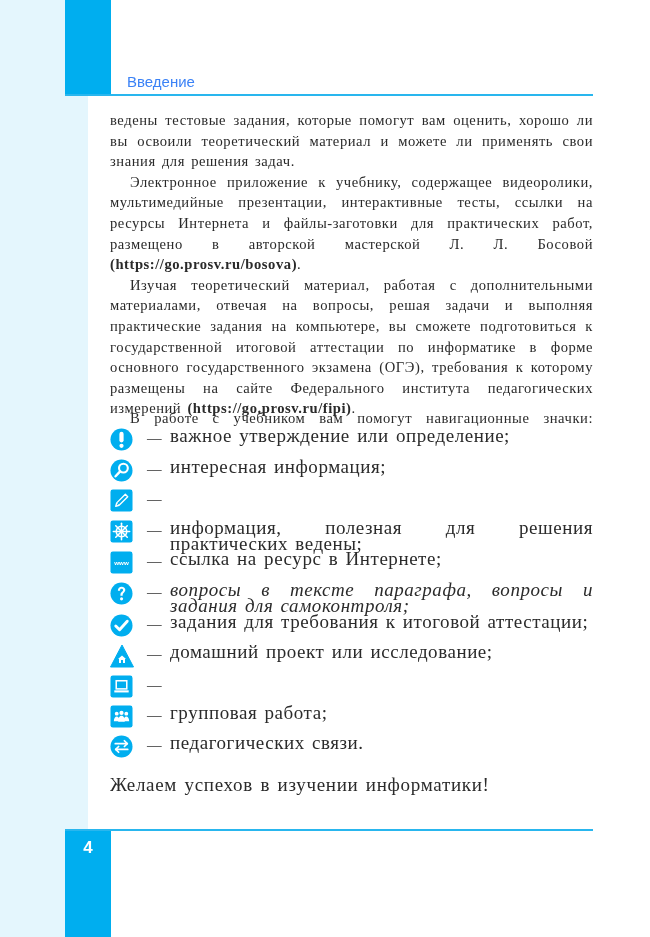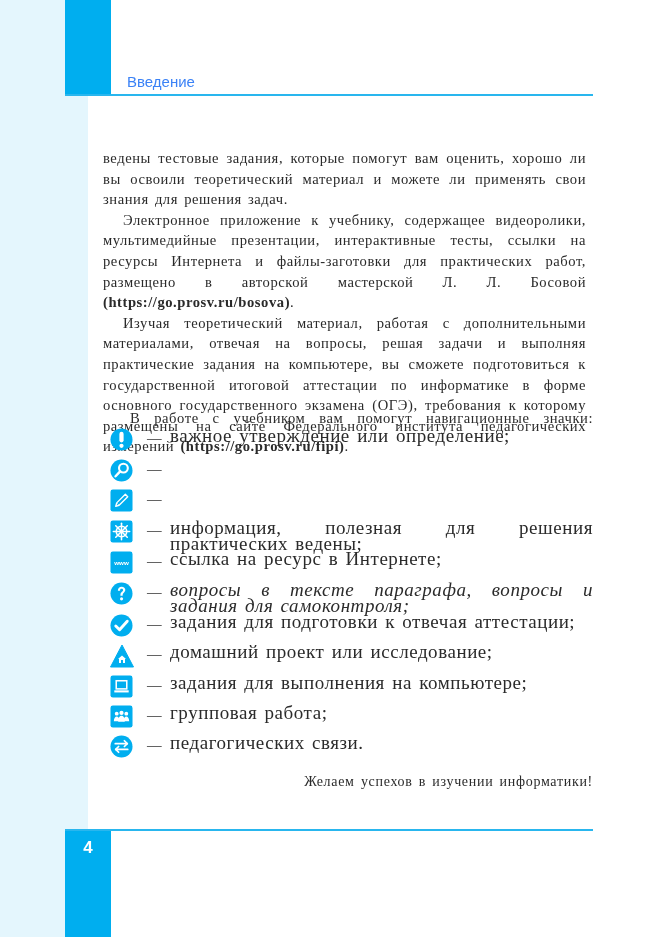--- a/index.html
+++ b/index.html
@@ -18,25 +18,24 @@
     font-size:15px; color:#3b82f6; white-space:nowrap;
   }
   .bottom-line { position:absolute; left:65px; top:829px; width:528px; height:2px; background:#29b6ee; }
   .bottom-bar { position:absolute; left:65px; top:829px; width:46px; height:108px; background:#00aeef; }
   .page-num {
     position:absolute; left:65px; top:838px; width:46px; text-align:center;
     font-family:"Liberation Sans", "DejaVu Sans", sans-serif;
     font-weight:bold; font-size:17px; color:#ffffff;
   }
   .body-text {
-    position:absolute; left:103px; top:110px; width:483px;
+    position:absolute; left:110px; top:110px; width:483px;
     font-family:"Liberation Serif", "DejaVu Serif", serif;
     font-size:14.6px; line-height:20.6px; letter-spacing:0.55px; word-spacing:2px;
     color:#2a2a2a;
-    margin-top:38px;
   }
   .para { margin:0; text-align:justify; text-align-last:left; }
   .para.indent { text-indent:20px; }
   .para b { font-weight:bold; }
   .nav-intro {
     position:absolute; left:110px; top:410px; width:483px;
     font-family:"Liberation Serif", "DejaVu Serif", serif;
     font-size:14.6px; letter-spacing:0.55px; word-spacing:2px; text-indent:20px;
     text-align:justify; text-align-last:justify;
   }
@@ -45,23 +44,23 @@
   .legend-icon { position:absolute; left:0; top:0; width:23px; height:23px; }
   .legend-dash { position:absolute; left:37px; top:0; font-size:14.6px; line-height:20px; font-family:"Liberation Serif", serif; }
   .legend-text {
     position:absolute; left:60px; top:0; width:423px;
     font-family:"Liberation Serif", "DejaVu Serif", serif;
     font-size:19px; line-height:16px; letter-spacing:0.55px; word-spacing:2px;
     text-align:justify;
   }
   .legend-text.wrap { text-align-last:left;font-style:italic; }
   .closing {
-    position:absolute; left:110px; top:774px; width:483px; text-align:right;
-    font-family:"Liberation Serif", "DejaVu Serif", serif;
-    font-size:14px; letter-spacing:0.7px; word-spacing:2px;
+    position:absolute; left:110px; top:774px; width:483px; text-align:left;
+    font-family:"Liberation Serif", "DejaVu Serif", serif;
+    font-size:19px; letter-spacing:0.7px; word-spacing:2px;
   }
 </style>
 </head>
 <body>
 
 <div class="side-strip"></div>
 <div class="top-bar"></div>
 <div class="top-line"></div>
 <div class="header-title">Введение</div>
 
@@ -85,20 +84,21 @@
     <span class="legend-text">важное утверждение или определение;</span>
   </div>
 
   <div class="legend-item" style="top:31px;">
     <svg class="legend-icon" viewBox="0 0 24 24">
       <circle cx="12" cy="12" r="11.5" fill="#00aeef"></circle>
       <circle cx="14" cy="9.5" r="4.6" fill="none" stroke="#fff" stroke-width="2.2"></circle>
       <line x1="10.6" y1="13" x2="5.8" y2="18" stroke="#fff" stroke-width="2.6" stroke-linecap="round"></line>
     </svg>
     <span class="legend-dash">—</span>
+    <span class="legend-text">интересная информация;</span>
   </div>
 
   <div class="legend-item" style="top:61px;">
     <svg class="legend-icon" viewBox="0 0 24 24">
       <rect x="0.5" y="0.5" width="23" height="23" rx="2.5" fill="#00aeef"></rect>
       <path d="M6 18 L7 14.5 L16 5.5 L18.5 8 L9.5 17 Z" fill="none" stroke="#fff" stroke-width="1.4" stroke-linejoin="round"></path>
       <line x1="7.5" y1="15" x2="9" y2="16.5" stroke="#fff" stroke-width="1"></line>
     </svg>
     <span class="legend-dash">—</span>
   </div>
@@ -137,41 +137,40 @@
     <span class="legend-dash">—</span>
     <span class="legend-text wrap">вопросы в тексте параграфа, вопросы и задания для самоконтроля;</span>
   </div>
 
   <div class="legend-item" style="top:186px;">
     <svg class="legend-icon" viewBox="0 0 24 24">
       <circle cx="12" cy="12" r="11.5" fill="#00aeef"></circle>
       <path d="M6 12.5 L10 16.5 L18 7.5" fill="none" stroke="#fff" stroke-width="3" stroke-linecap="round" stroke-linejoin="round"></path>
     </svg>
     <span class="legend-dash">—</span>
-    <span class="legend-text">задания для подготовки к отвечая аттестации;</span>
+    <span class="legend-text">задания для требования к итоговой аттестации;</span>
   </div>
 
   <div class="legend-item" style="top:216px;">
     <svg class="legend-icon" viewBox="0 0 24 24" style="width:26px;height:24px;left:-1px;">
       <path d="M12 1 L23.5 23 L0.5 23 Z" fill="#00aeef" stroke="#00aeef" stroke-width="1" stroke-linejoin="round"></path>
       <path d="M12 11.5 L16 15 L15 15 L15 19 L9 19 L9 15 L8 15 Z" fill="#fff"></path>
       <rect x="11" y="16" width="2" height="3" fill="#00aeef"></rect>
     </svg>
     <span class="legend-dash">—</span>
     <span class="legend-text">домашний проект или исследование;</span>
   </div>
 
   <div class="legend-item" style="top:247px;">
     <svg class="legend-icon" viewBox="0 0 24 24">
       <rect x="0.5" y="0.5" width="23" height="23" rx="2.5" fill="#00aeef"></rect>
       <rect x="6.5" y="6" width="11" height="8.5" fill="none" stroke="#fff" stroke-width="1.6"></rect>
       <rect x="4.5" y="16" width="15" height="2.2" fill="#fff"></rect>
     </svg>
     <span class="legend-dash">—</span>
-    <span class="legend-text">задания для выполнения на компьютере;</span>
   </div>
 
   <div class="legend-item" style="top:277px;">
     <svg class="legend-icon" viewBox="0 0 24 24">
       <rect x="0.5" y="0.5" width="23" height="23" rx="2.5" fill="#00aeef"></rect>
       <g fill="#fff">
         <circle cx="7" cy="9" r="2"></circle>
         <circle cx="12" cy="8.3" r="2.2"></circle>
         <circle cx="17" cy="9" r="2"></circle>
         <path d="M4 17 C4 13.5 5.5 12 7 12 C8.5 12 10 13.5 10 17 Z"></path>

